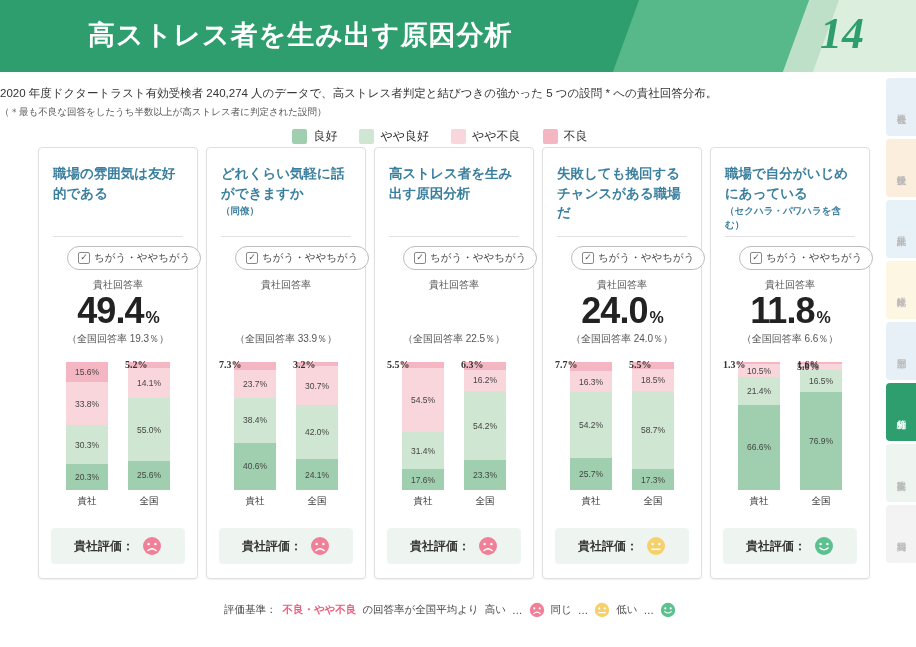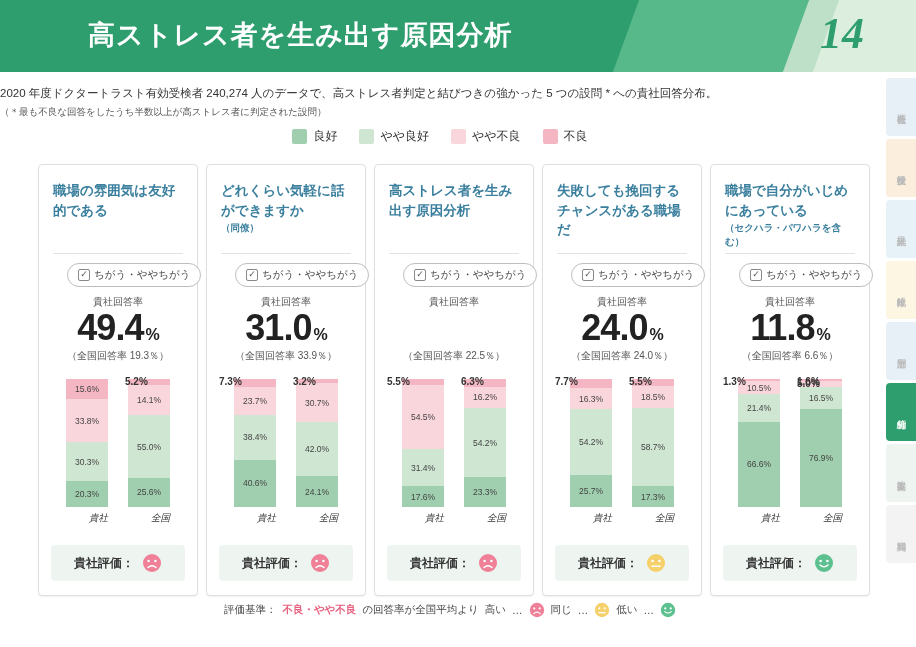--- a/index.html
+++ b/index.html
@@ -51,21 +51,21 @@
   
   .legend{
     position:absolute;left:0;top:128px;width:880px;
     display:flex;justify-content:center;align-items:center;gap:22px;
     font-size:12px;color:#333;
   }
   .legend .item{display:flex;align-items:center;gap:6px;}
   .legend .sw{width:15px;height:15px;border-radius:2px;display:inline-block;}
   
   .cards{
-    position:absolute;left:38px;top:164px;
+    position:absolute;left:38px;top:147px;
     display:flex;gap:8px;border-radius:11px;
   }
   .card{
     width:158px;height:430px;
     background:#ffffff;border:1px solid #dfdfdf;border-radius:4px;
     position:relative;
     box-shadow:0 1px 2px rgba(0,0,0,.06);
   }
   .card .q{
     position:absolute;left:14px;top:16px;width:132px;
@@ -108,23 +108,23 @@
     width:42px;height:128px;display:flex;flex-direction:column;justify-content:flex-end;
   }
   .seg{
     width:100%;display:flex;align-items:center;justify-content:center;
     font-size:8.5px;color:#444;overflow:hidden;
   }
   .axis-label{
     position:absolute;bottom:4px;width:138px;display:flex;justify-content:center;gap:20px;
     font-size:9.5px;color:#333;
   }
-  .axis-label span{width:42px;text-align:right;font-style:italic;}
+  .axis-label span{width:42px;text-align:center;}
   .outlabel{
-    position:absolute;font-size:10px;font-weight:bold;color:#333;
+    position:absolute;font-size:10px;font-weight:bold;color:#333;font-family:Liberation Serif, serif;
   }
   
   .eval{
     position:absolute;left:12px;bottom:14px;width:134px;height:36px;
     background:#eef5f1;border-radius:4px;
     display:flex;align-items:center;justify-content:center;gap:8px;
     font-size:12px;font-weight:bold;color:#333;
   }
   .face{width:20px;height:20px;}
   
@@ -219,21 +219,20 @@
           <circle cx="13.4" cy="8" r="1.3" fill="#fff"></circle>
           <path d="M6 14.5 Q10 11 14 14.5" stroke="#fff" stroke-width="1.6" fill="none" stroke-linecap="round"></path>
         </svg>
       </div>
     </div>
     <div class="card">
       <div class="q">どれくらい気軽に話ができますか<span class="sub">（同僚）</span></div>
       <div class="divider"></div>
       <div class="pill"><span class="chk">✓</span>ちがう・ややちがう</div>
       <div class="ratelabel">貴社回答率</div>
-      <div class="big">31.0<span class="pc">%</span></div>
       <div class="natl">（全国回答率 33.9％）</div>
       <div class="chart">
         <div class="bars">
           <div class="bar">
             <div class="seg" style="height:9.34px;background:#f4b6c2"></div>
             <div class="seg" style="height:30.34px;background:#f9d5dc">23.7%</div>
             <div class="seg" style="height:49.15px;background:#cfe6d2">38.4%</div>
             <div class="seg" style="height:51.97px;background:#9fcfae">40.6%</div>
           </div>
           <div class="bar">

